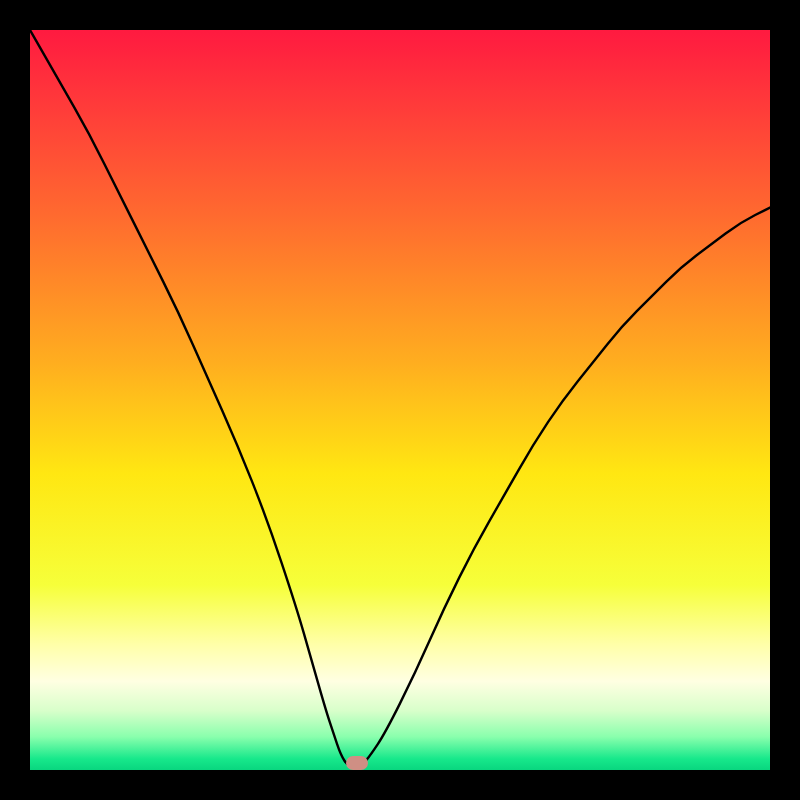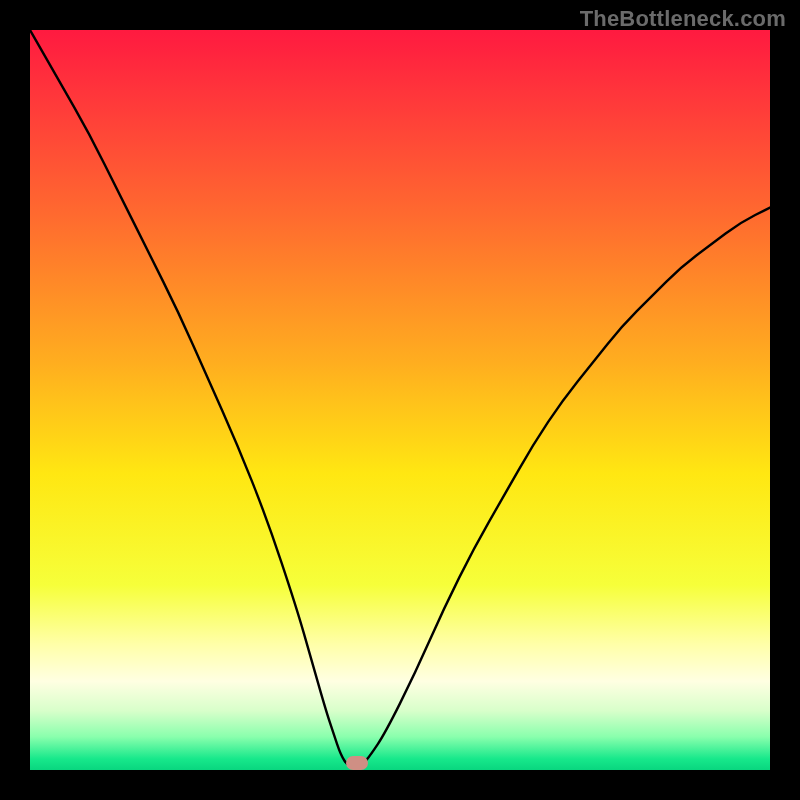--- a/index.html
+++ b/index.html
@@ -58,14 +58,13 @@
 <body>
 
 <div class="frame">
   <div class="plot" id="plot">
     <div class="gradient" id="grad" style="background: linear-gradient(rgb(255, 26, 64) 0%, rgb(255, 58, 58) 10%, rgb(255, 106, 47) 25%, rgb(255, 174, 31) 45%, rgb(255, 231, 18) 60%, rgb(246, 255, 58) 75%, rgb(255, 255, 168) 83%, rgb(255, 255, 226) 88%, rgb(216, 255, 202) 92%, rgb(138, 255, 173) 95.5%, rgb(23, 232, 139) 98.5%, rgb(9, 214, 127) 100%);"></div>
     <svg class="curve" id="curve" viewBox="0 0 740 740" preserveAspectRatio="none">
       <path id="curvePath" fill="none" stroke="#000" stroke-width="2.4" stroke-linecap="round" stroke-linejoin="round" d="M 0.00 0.00 Q 0.00 0.00 14.80 25.90 Q 29.60 51.80 44.40 77.70 Q 59.20 103.60 74.00 133.20 Q 88.80 162.80 103.60 192.40 Q 118.40 222.00 133.20 251.60 Q 148.00 281.20 162.80 314.50 Q 177.60 347.80 192.40 381.10 Q 207.20 414.40 222.00 451.40 Q 236.80 488.40 251.60 532.80 Q 266.40 577.20 273.80 603.10 Q 281.20 629.00 288.60 654.90 Q 296.00 680.80 299.70 691.90 Q 303.40 703.00 307.10 714.10 Q 310.80 725.20 314.50 730.75 Q 318.20 736.30 321.90 736.30 Q 325.60 736.30 329.30 735.19 Q 333.00 734.08 336.70 729.64 Q 340.40 725.20 347.80 714.10 Q 355.20 703.00 370.00 673.40 Q 384.80 643.80 399.60 610.50 Q 414.40 577.20 429.20 547.60 Q 444.00 518.00 458.80 492.10 Q 473.60 466.20 488.40 440.30 Q 503.20 414.40 518.00 392.20 Q 532.80 370.00 547.60 351.50 Q 562.40 333.00 577.20 314.50 Q 592.00 296.00 606.80 281.20 Q 621.60 266.40 636.40 251.60 Q 651.20 236.80 666.00 225.70 Q 680.80 214.60 695.60 203.50 Q 710.40 192.40 725.20 185.00 T 740.00 177.60"></path>
     </svg>
     <div class="marker" id="marker" style="left: 327.08px; top: 732.6px; background: rgb(207, 143, 132);"></div>
   </div>
-  <div class="watermark">TheBottleneck.com</div>
 </div>
 
 </body></html>

